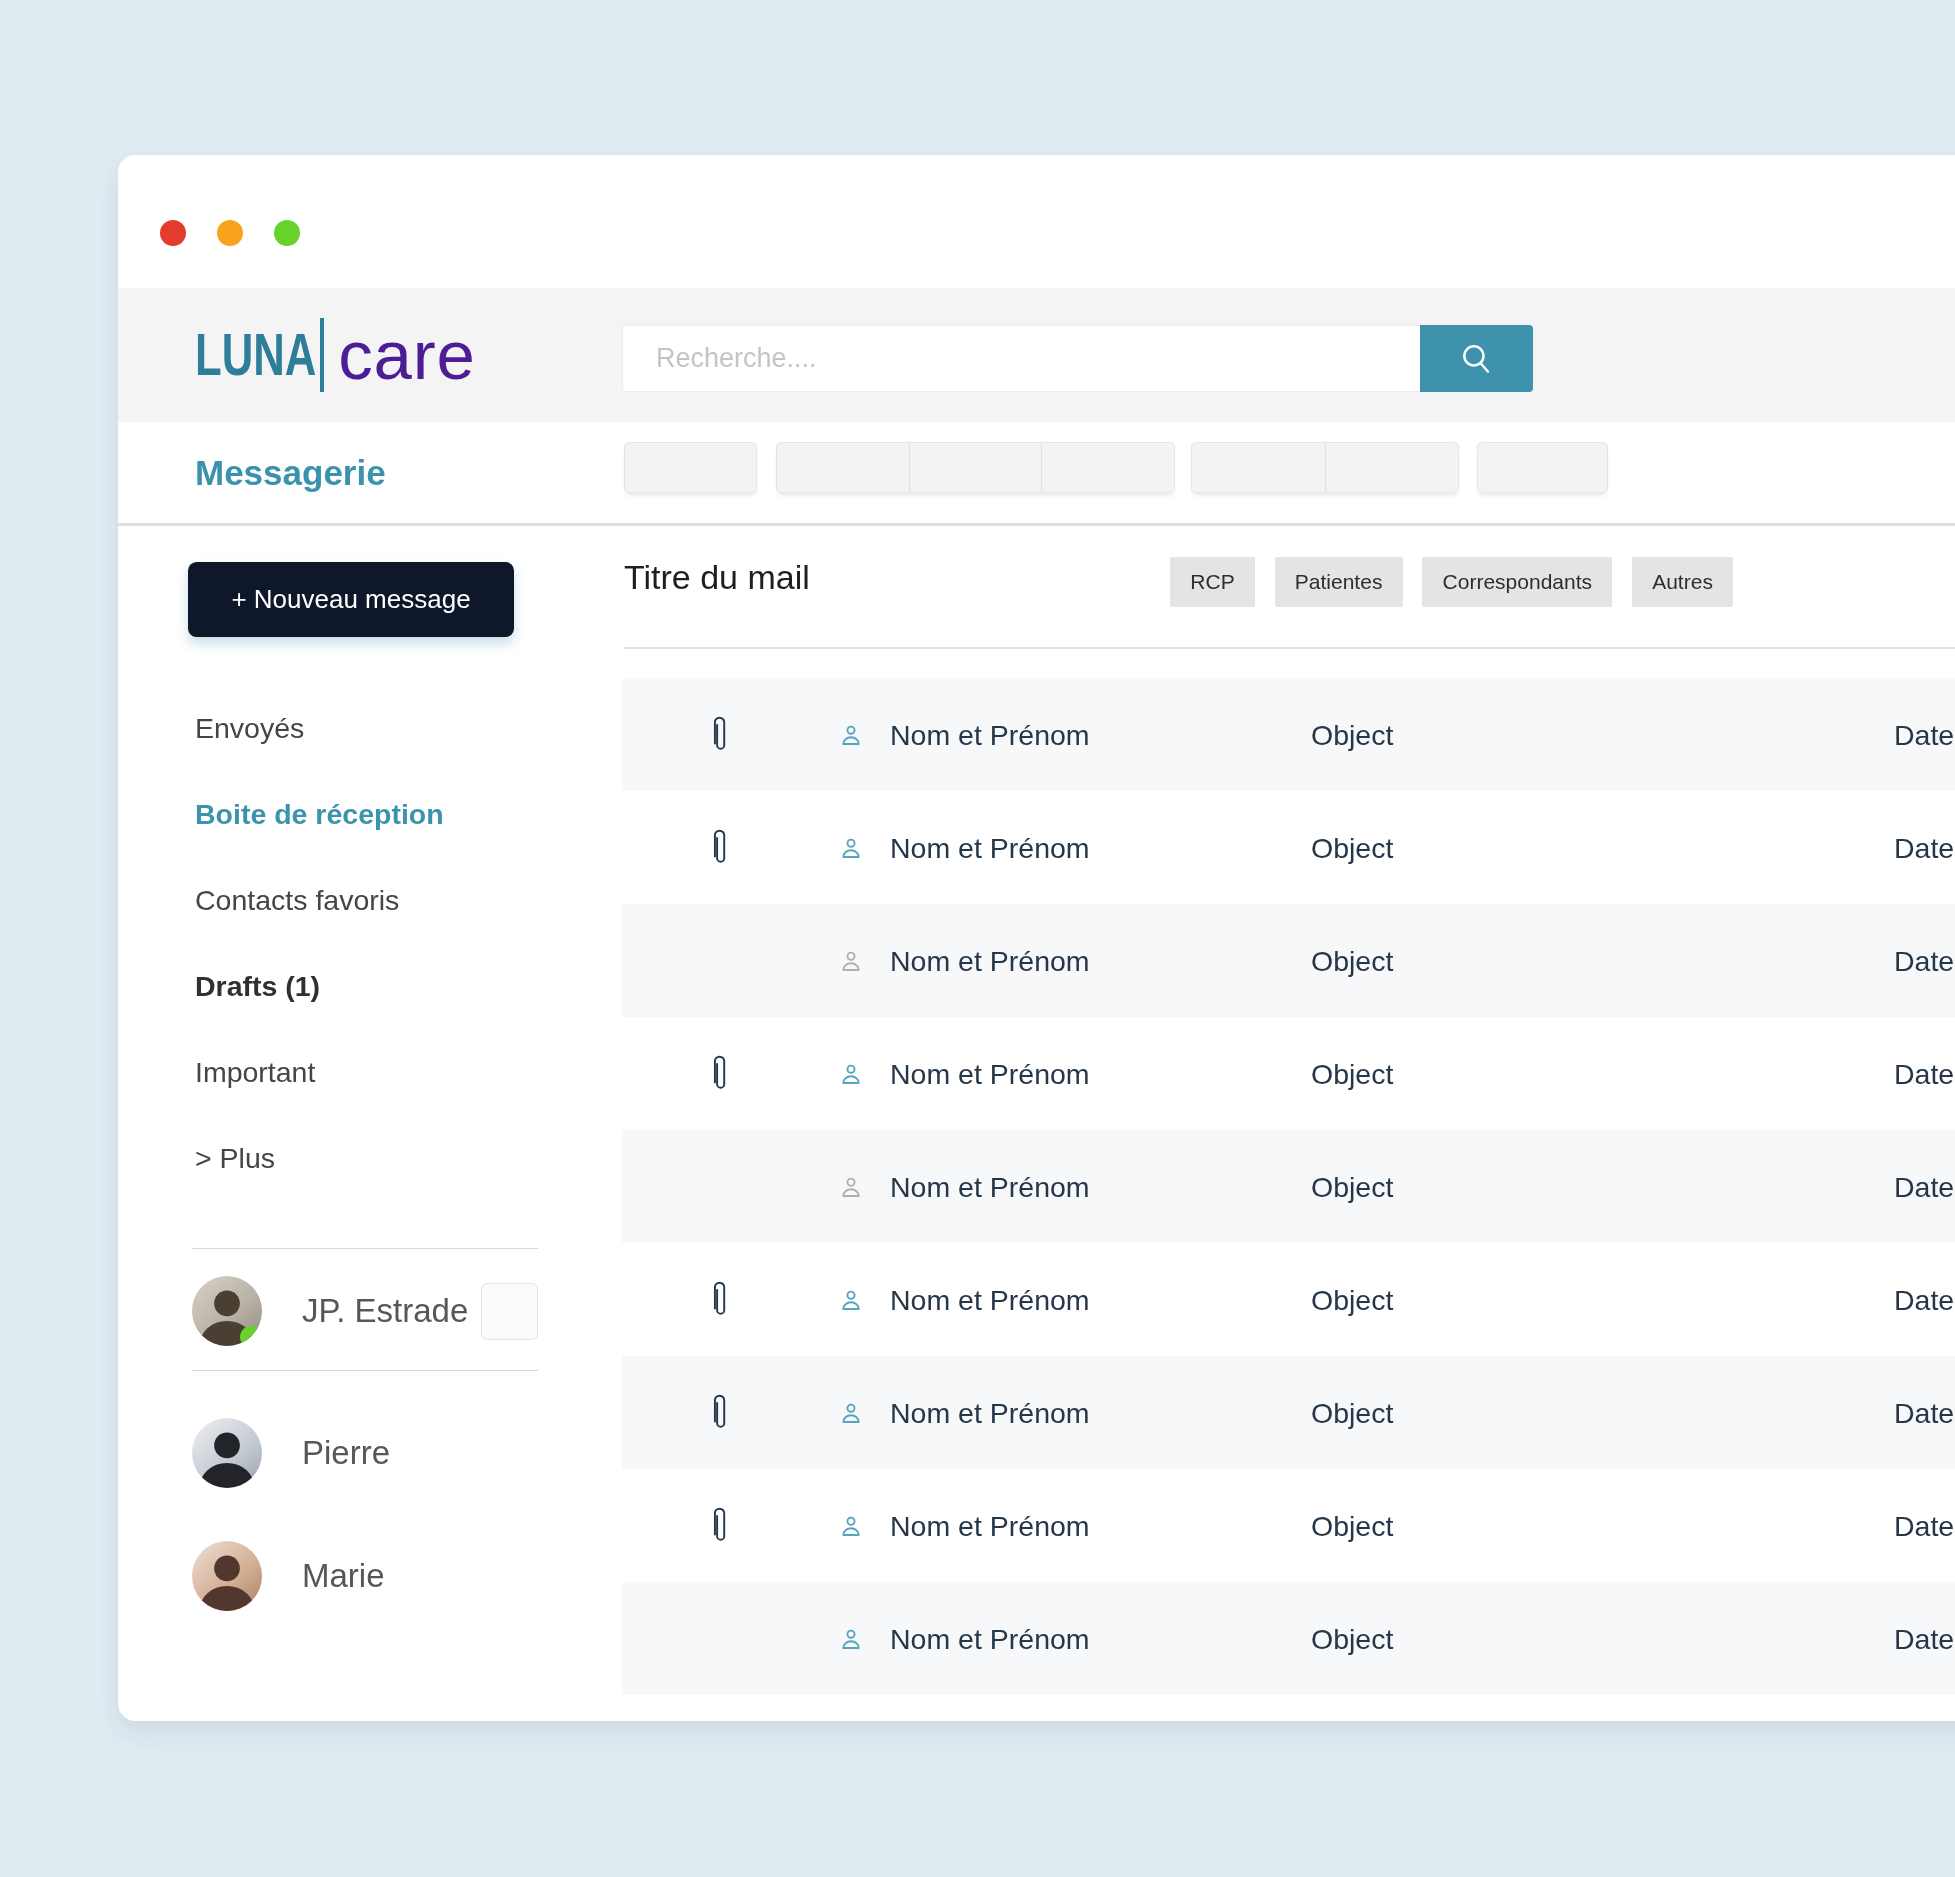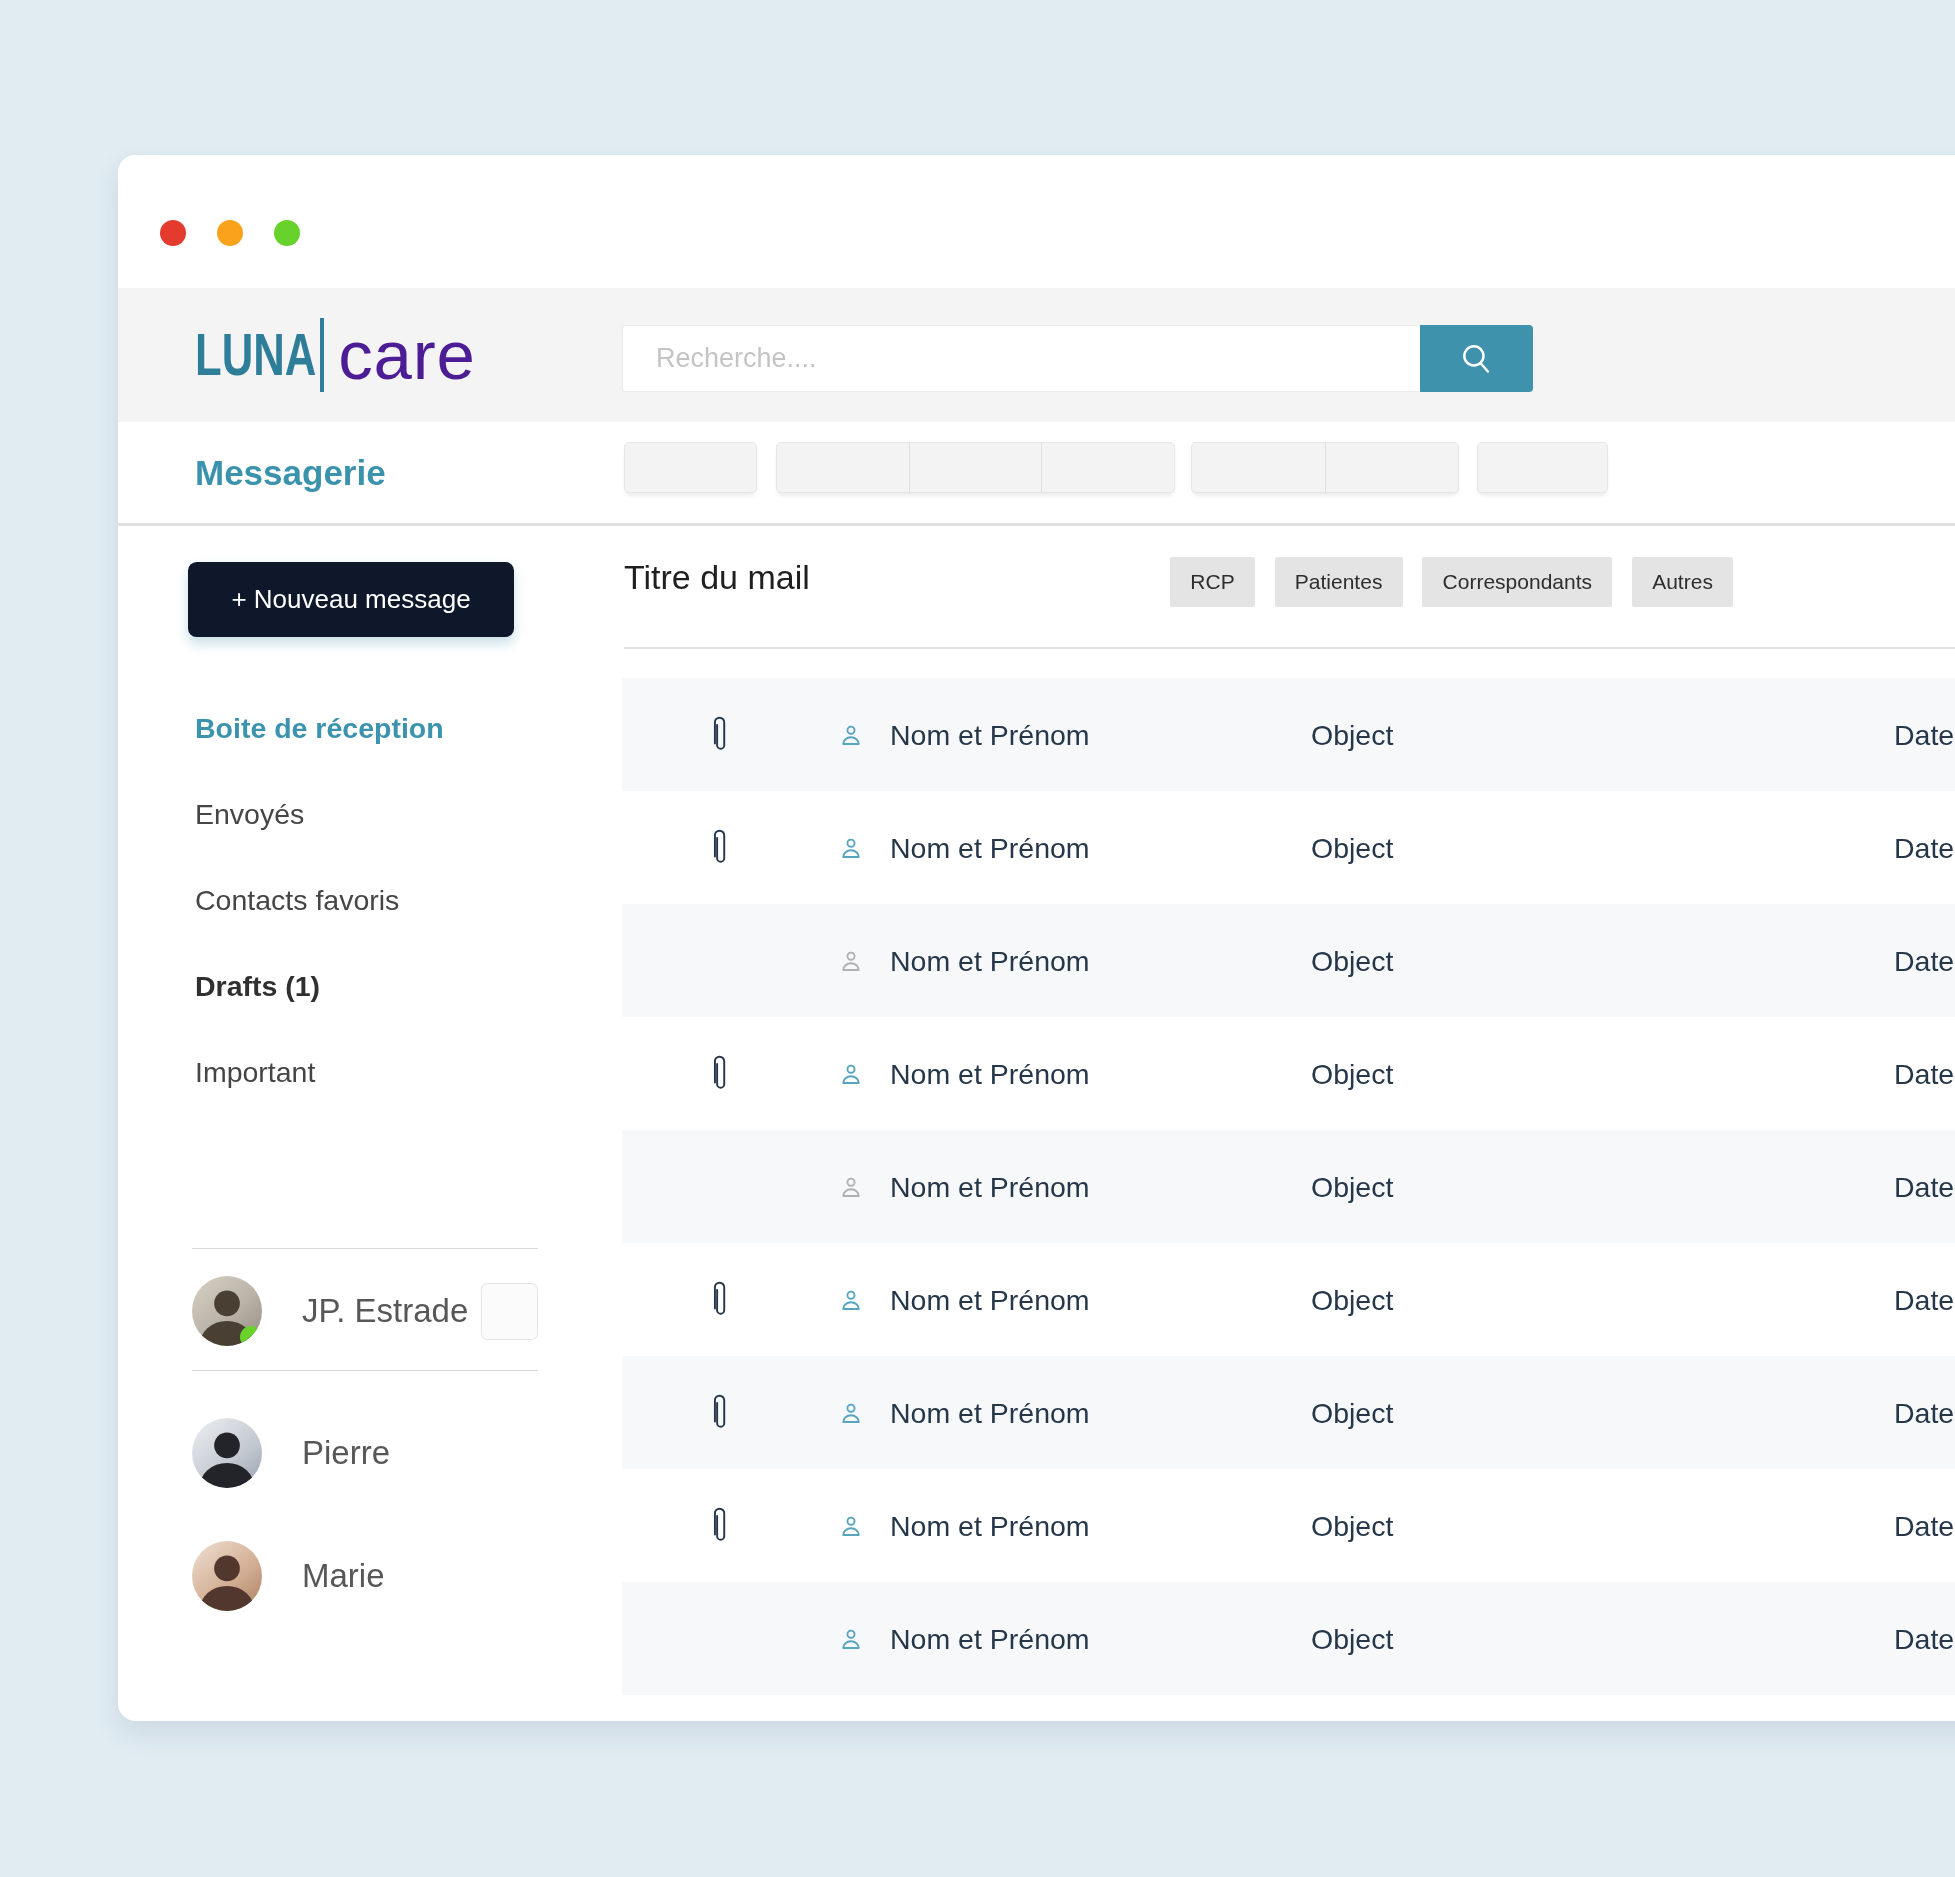--- a/index.html
+++ b/index.html
@@ -119,30 +119,31 @@
         <span class="seg"></span>
       </div>
       <div class="skel" style="left:1359px;width:131px;"></div>
 
     </div>
 
     <button class="compose-btn">+ Nouveau message</button>
 
     <div class="nav">
 
+        <div class="nav-item state-normal">Envoyés</div>
+
         <div class="nav-item state-active">Boite de réception</div>
 
-        <div class="nav-item state-normal">Envoyés</div>
-
         <div class="nav-item state-normal">Contacts favoris</div>
 
         <div class="nav-item state-bold">Drafts (1)</div>
 
         <div class="nav-item state-normal">Important</div>
 
+        <div class="nav-item state-normal">&gt; Plus</div>
       </div>
 
     <div class="sb-divider" style="top:1093px;"></div>
 
     <div class="contact" style="top:1107px;height:98px;">
       <span class="avatar avatar-jp">
         <svg viewBox="0 0 24 24">
             <circle cx="12" cy="9.4" r="4.4" fill="currentColor"></circle>
             <path d="M2.5 24a9.5 8.6 0 0 1 19 0Z" fill="currentColor"></path>
           </svg>

